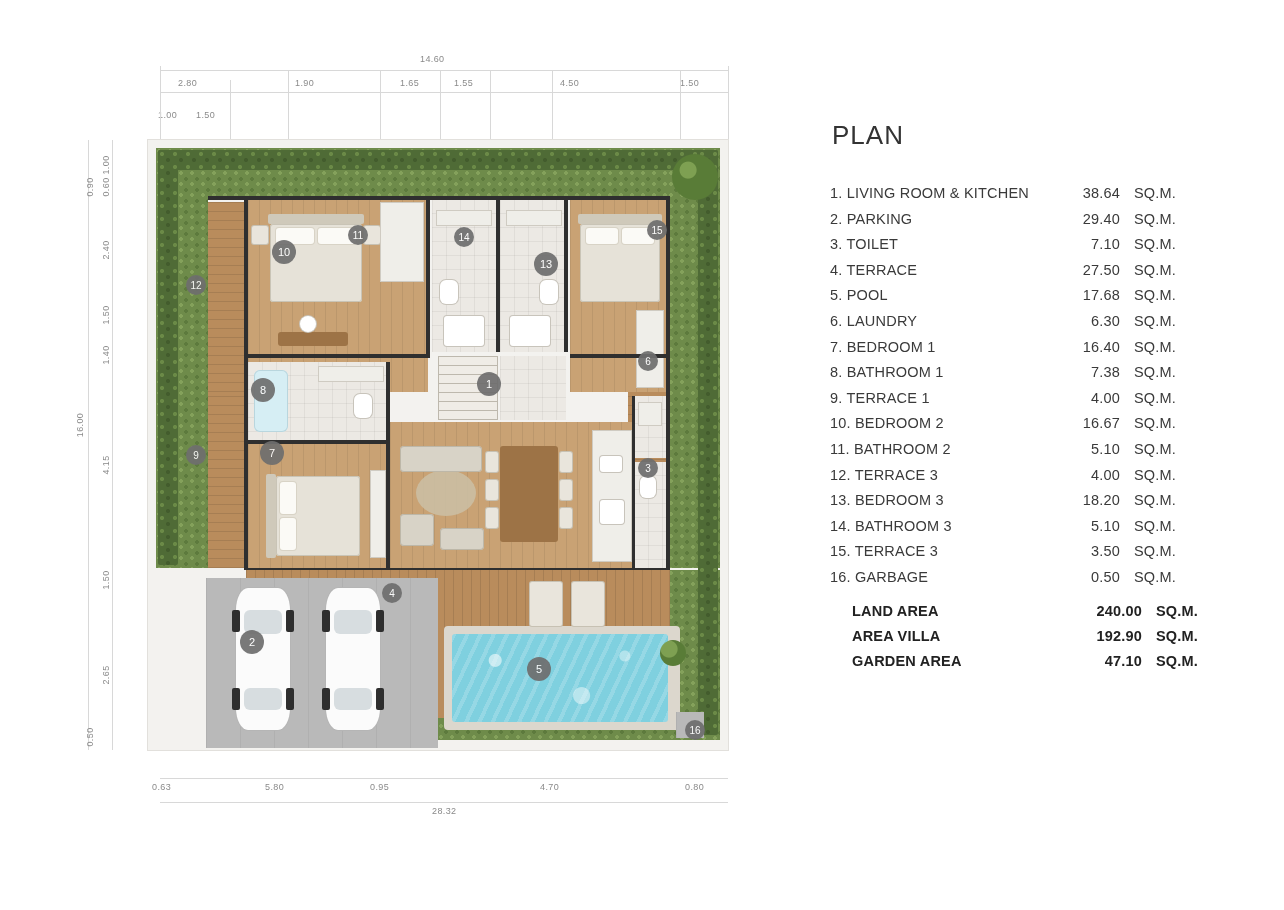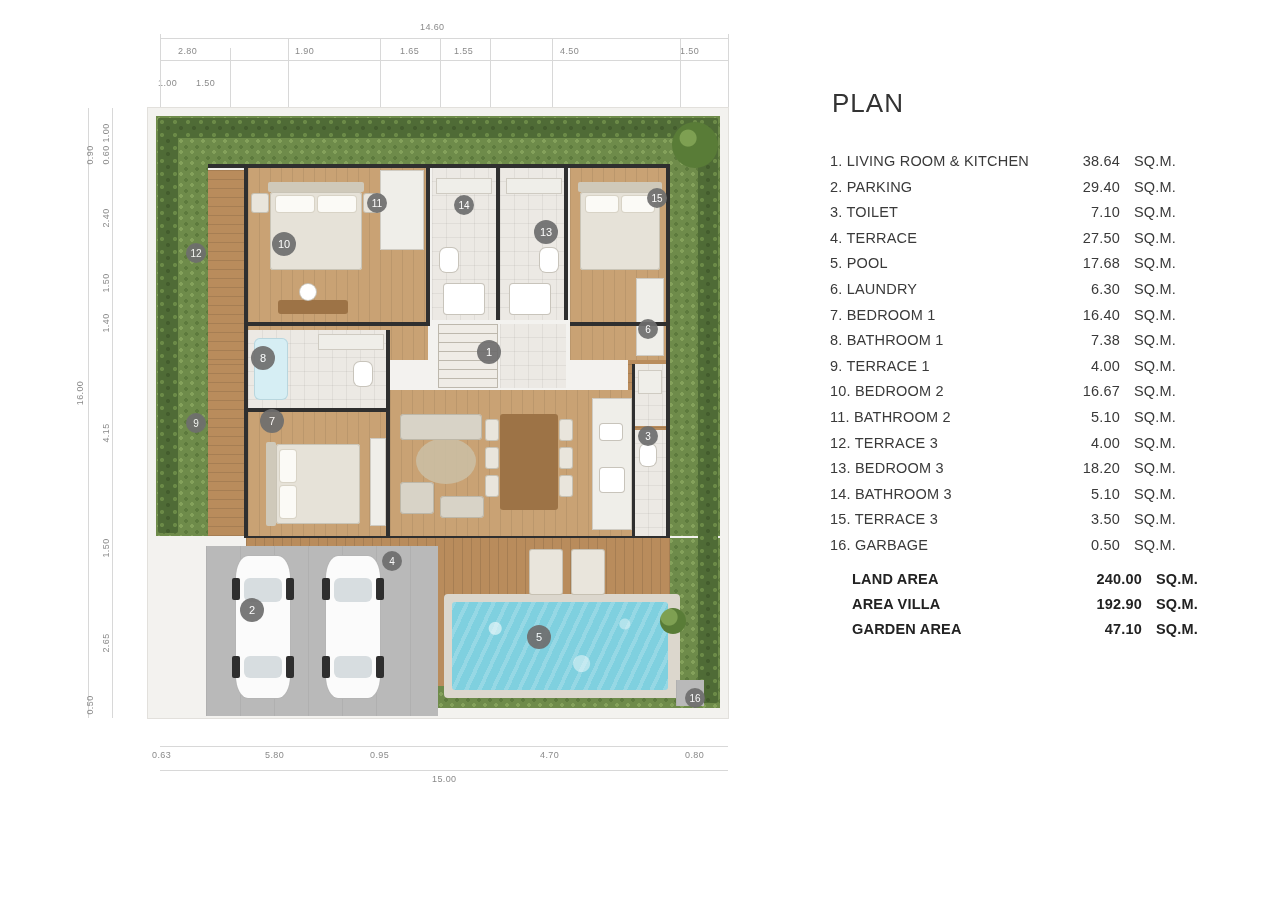--- a/index.html
+++ b/index.html
@@ -1,21 +1,21 @@
 <!DOCTYPE html>
 <html><head>
 <meta charset="utf-8">
 <style>
   html,body{margin:0;padding:0;}
   body{
     width:1284px;height:910px;background:#ffffff;
     font-family:"Liberation Sans", sans-serif;
     color:#2b2b2b;overflow:hidden;position:relative;
   }
-  .page{position:absolute;inset:0;}
+  .page{position:absolute;inset:0;margin-top:32px;}
 
   
   .plan-wrap{position:absolute;left:60px;top:8px;width:700px;height:790px;}
 
   
   .dimtext{position:absolute;font-size:9px;color:#8a8a8a;letter-spacing:.4px;white-space:nowrap;}
   .vline{position:absolute;width:1px;background:#d8d8d8;}
   .hline{position:absolute;height:1px;background:#d8d8d8;}
 
   
@@ -145,21 +145,21 @@
     <div class="dimtext" style="left:36px;top:630px;transform:rotate(-90deg);">2.65</div>
     <div class="dimtext" style="left:20px;top:692px;transform:rotate(-90deg);">0.50</div>
 
     <div class="hline" style="left:100px;top:738px;width:568px;"></div>
     <div class="dimtext" style="left:92px;top:742px;">0.63</div>
     <div class="dimtext" style="left:205px;top:742px;">5.80</div>
     <div class="dimtext" style="left:310px;top:742px;">0.95</div>
     <div class="dimtext" style="left:480px;top:742px;">4.70</div>
     <div class="dimtext" style="left:625px;top:742px;">0.80</div>
     <div class="hline" style="left:100px;top:762px;width:568px;"></div>
-    <div class="dimtext" style="left:372px;top:766px;">15.00</div>
+    <div class="dimtext" style="left:372px;top:766px;">28.32</div>
 
     <div class="lot">
 
       <div class="grass" style="left:8px;top:8px;width:564px;height:52px;"></div>
       <div class="grass" style="left:8px;top:8px;width:52px;height:420px;"></div>
       <div class="grass" style="left:520px;top:8px;width:52px;height:420px;"></div>
       <div class="grass" style="left:520px;top:430px;width:52px;height:170px;"></div>
       <div class="grass" style="left:290px;top:572px;width:236px;height:28px;"></div>
       <div class="hedge" style="left:10px;top:10px;width:560px;height:20px;"></div>
       <div class="hedge" style="left:10px;top:10px;width:20px;height:415px;"></div>
@@ -279,22 +279,22 @@
 
     <div class="marker" style="left:417px;top:332px;">1</div>
     <div class="marker" style="left:180px;top:590px;">2</div>
     <div class="marker sm" style="left:578px;top:418px;">3</div>
     <div class="marker sm" style="left:322px;top:543px;">4</div>
     <div class="marker" style="left:467px;top:617px;">5</div>
     <div class="marker sm" style="left:578px;top:311px;">6</div>
     <div class="marker" style="left:200px;top:401px;">7</div>
     <div class="marker" style="left:191px;top:338px;">8</div>
     <div class="marker sm" style="left:126px;top:405px;">9</div>
-    <div class="marker" style="left:212px;top:224px;text-align:right;">10</div>
-    <div class="marker sm" style="left:307px;top:185px;">11</div>
+    <div class="marker" style="left:212px;top:200px;text-align:right;">10</div>
+    <div class="marker sm" style="left:288px;top:185px;">11</div>
     <div class="marker sm" style="left:126px;top:235px;">12</div>
     <div class="marker" style="left:474px;top:212px;">13</div>
     <div class="marker sm" style="left:394px;top:187px;">14</div>
     <div class="marker sm" style="left:587px;top:180px;">15</div>
     <div class="marker sm" style="left:625px;top:680px;">16</div>
   </div>
 
   <div class="legend">
     <h1>PLAN</h1>
 

